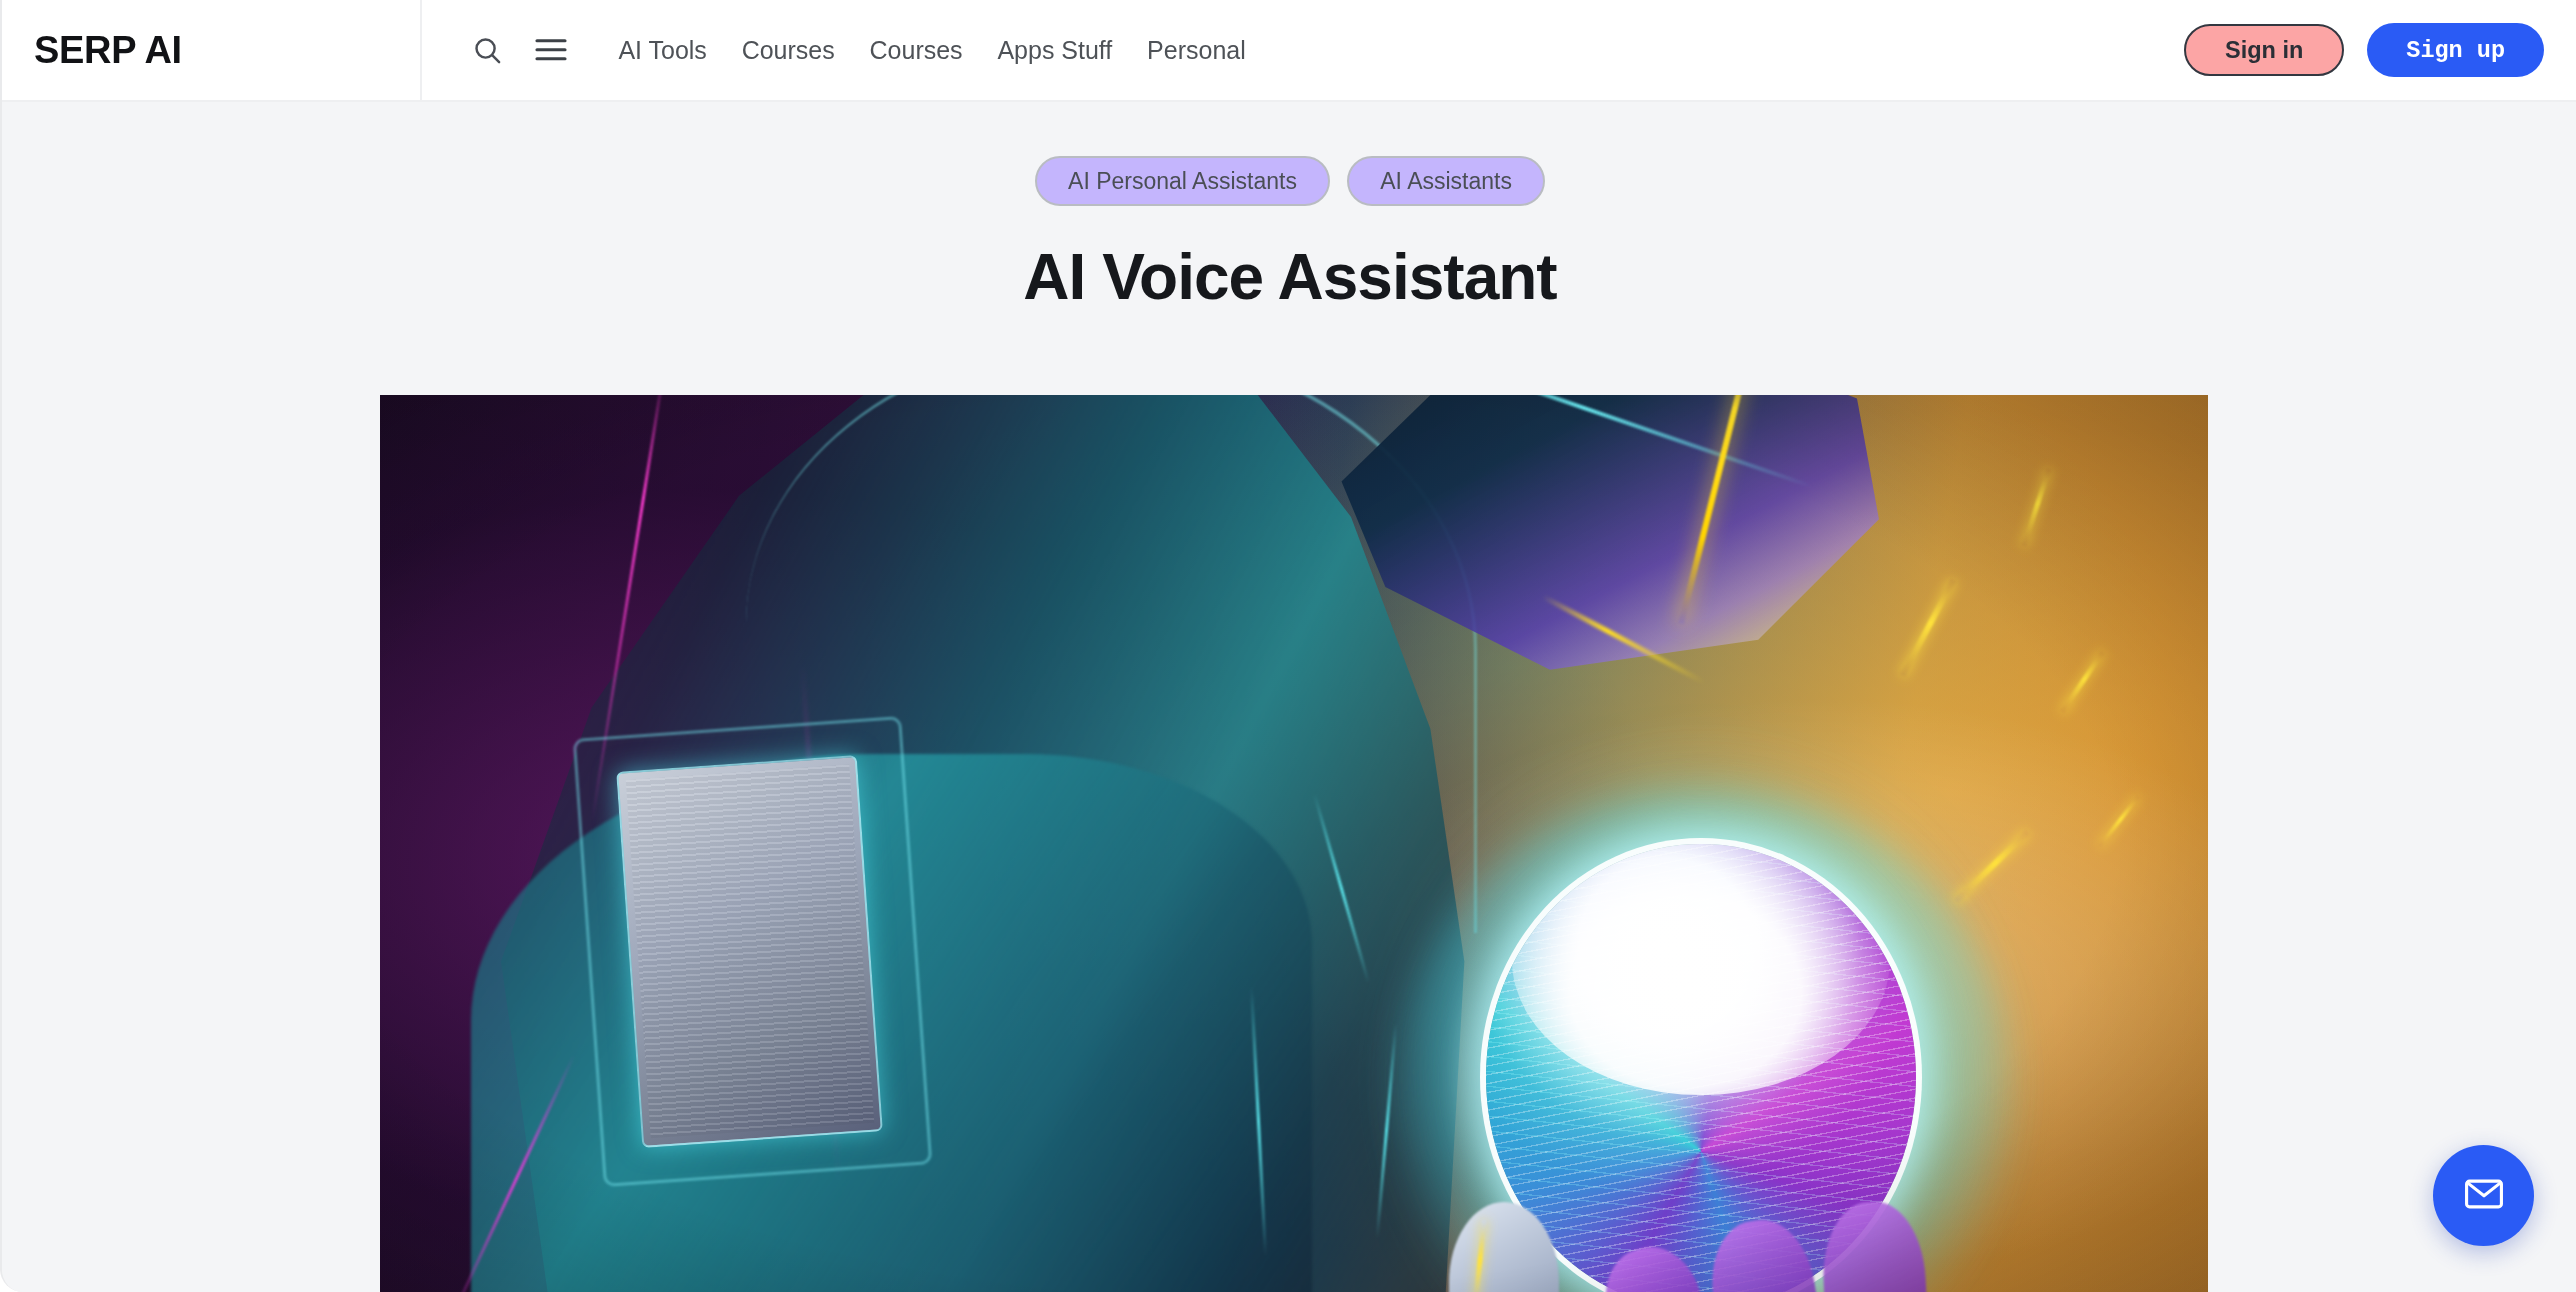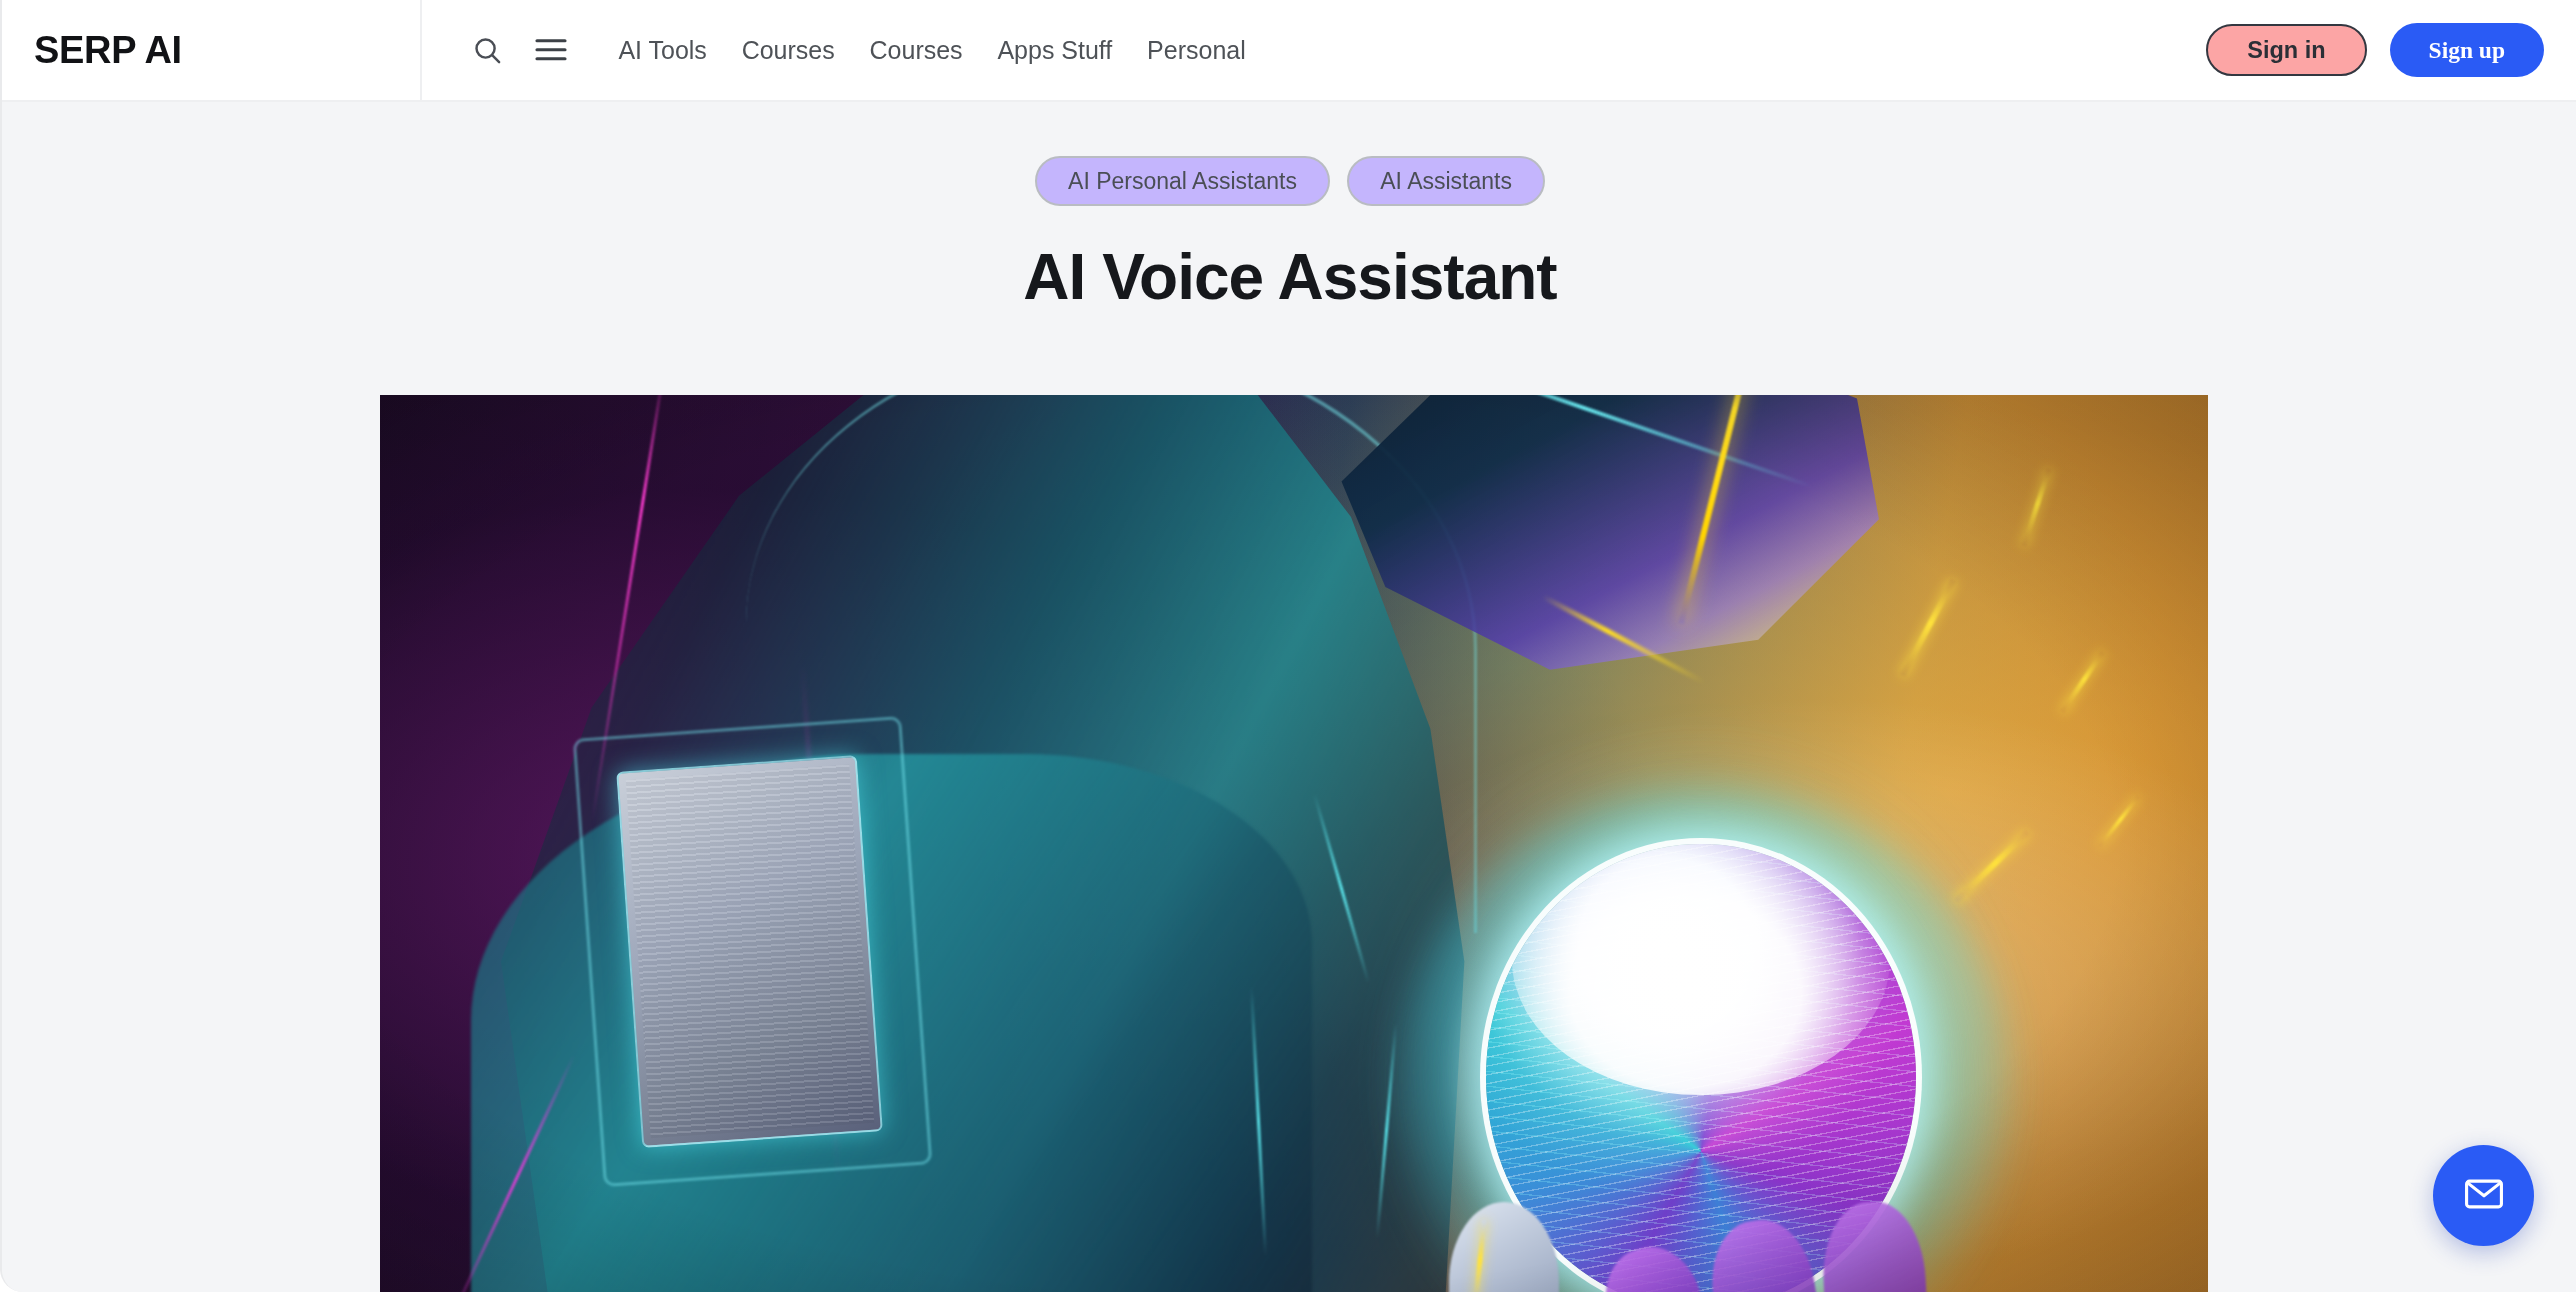--- a/index.html
+++ b/index.html
@@ -101,21 +101,21 @@
   }
   #btn-signup {
     height:54px;
     padding:0 39px;
     border-radius:29.5px;
     border:none;
     background:#2a5bf5;
     color:#ffffff;
     font-size:23.5px;
     font-weight:700;
-    font-family:Liberation Serif, serif;
+    font-family:Liberation Mono, monospace;
     cursor:pointer;
     display:flex; align-items:center; justify-content:center;
     white-space:nowrap;
   }
 
   
   #page {
     position:absolute;
     top:102px; left:0;
     width:2576px; height:1190px;

